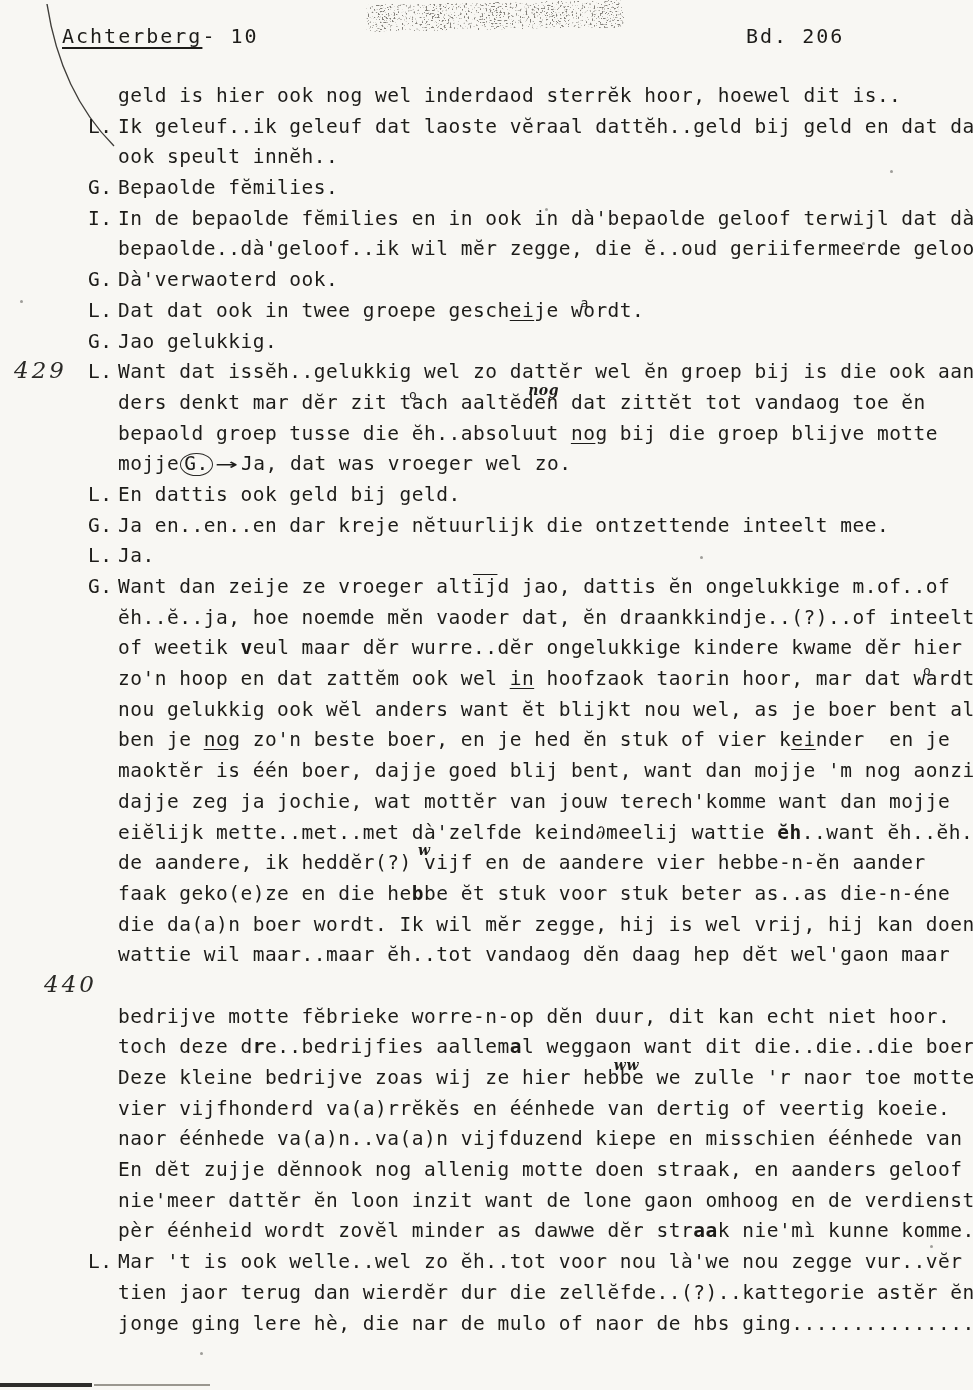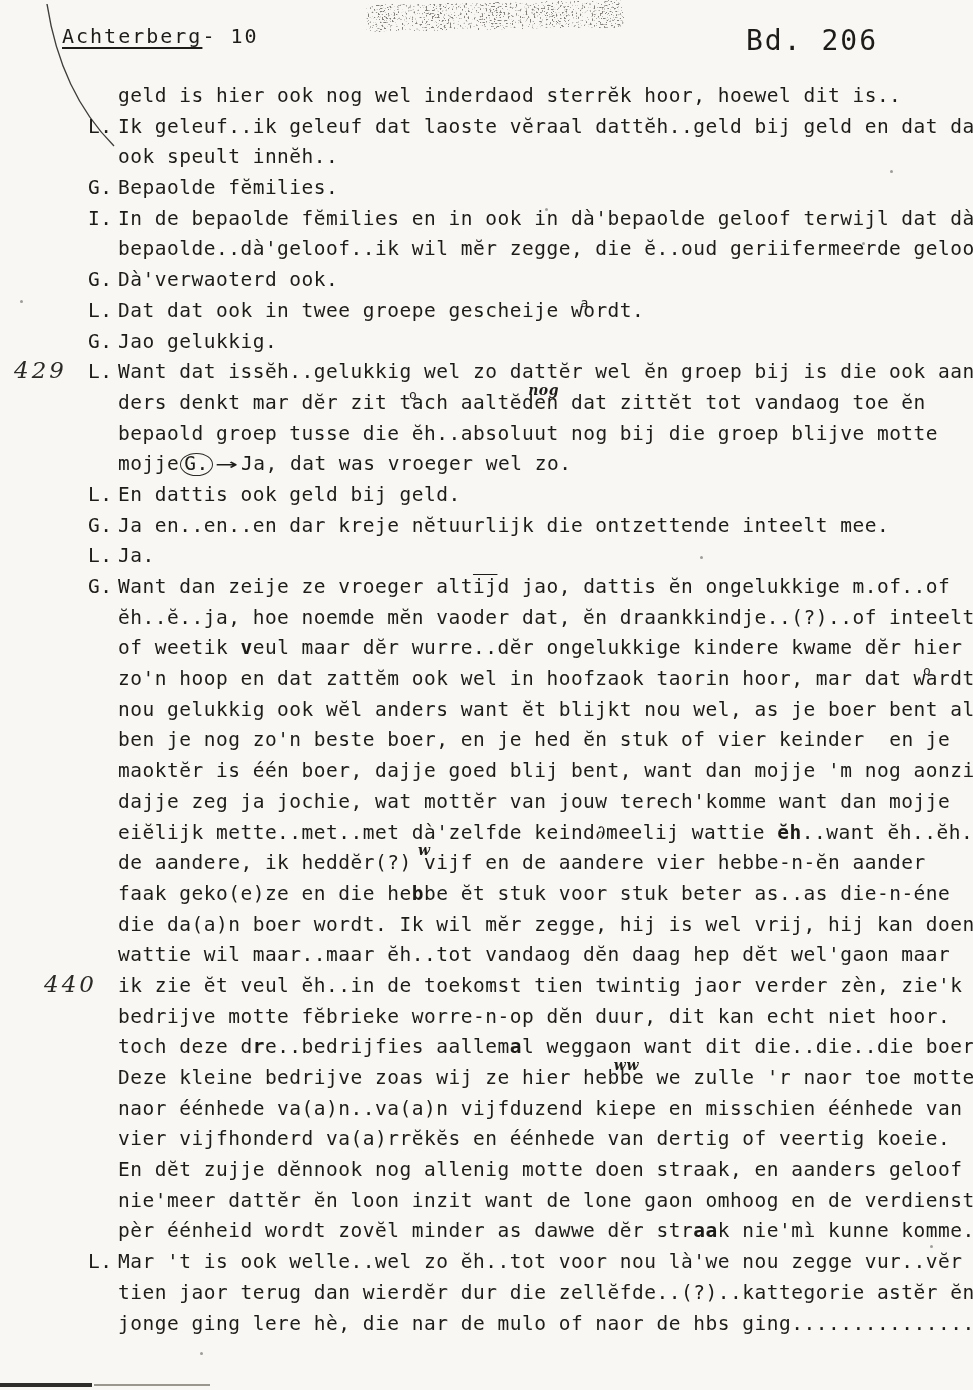--- a/index.html
+++ b/index.html
@@ -10,21 +10,21 @@
     font-family:"DejaVu Sans Mono","Liberation Mono",monospace;
   }
   
   .hdr-left{
     position:absolute;left:62px;top:24px;
     font-size:20px;letter-spacing:2px;white-space:pre;
   }
   .hdr-left .u-h{text-decoration:underline;text-underline-offset:4px;text-align:center;}
   .hdr-right{
     position:absolute;left:746px;top:24px;
-    font-size:28px;letter-spacing:2px;white-space:pre;
+    font-size:20px;letter-spacing:2px;white-space:pre;
   }
   
   .stamp{
     position:absolute;left:366px;top:2px;width:258px;height:28px;
     transform:rotate(-1deg);opacity:.85;
   }
   
   .curl{position:absolute;left:0;top:0;pointer-events:none;}
   
   .scanbar{position:absolute;left:0;top:1383px;width:92px;height:4px;background:#2e2d2a;}
@@ -33,21 +33,21 @@
   
   .transcript{position:absolute;left:0;top:84px;width:801px;}
   .line{position:relative;height:30.7px;}
   .lbl{position:absolute;left:88px;top:0;font-size:19.5px;letter-spacing:.5px;white-space:pre;}
   .txt{position:absolute;left:118px;top:0;font-size:19.5px;letter-spacing:.5px;white-space:pre;}
   .margin-note{
     position:absolute;top:-3px;
     font-family:"DejaVu Serif","Liberation Serif",serif;
     font-style:italic;font-size:23px;letter-spacing:3px;color:#2b2a27;
   }
-  .u{text-underline-offset:3px;}
+  .u{text-decoration:underline;text-underline-offset:3px;}
   .ol{text-decoration:overline;}
   .b{font-weight:bold;}
   .circ{
     display:inline-block;border:1.6px solid #2b2a27;border-radius:50%;
     padding:0 3px 1px 3px;margin:0 1px;line-height:20px;
   }
   .arrow{display:inline-block;transform:scaleX(1.9);margin:0 8px 0 7px;}
   .hs{
     display:inline-block;width:0;overflow:visible;white-space:nowrap;
     transform:translate(-6px,-14px);
@@ -175,36 +175,35 @@
       <span class="txt"><span>faak geko(e)ze en die he</span><span class="b">b</span><span>be ĕt stuk voor stuk beter as..as die-n-éne</span></span>
     </div>
     <div class="line">
       <span class="txt"><span>die da(a)n boer wordt. Ik wil mĕr zegge, hij is wel vrij, hij kan doen</span></span>
     </div>
     <div class="line">
       <span class="txt"><span>wattie wil maar..maar ĕh..tot vandaog dĕn daag hep dĕt wel'gaon maar</span></span>
     </div>
     <div class="line">
       <span class="margin-note" style="left: 44px;">440</span>
-      <span class="txt"><span>ik zie ĕt veul ĕh..in de toekomst tien twintig jaor verder zèn, zie'k</span></span>
     </div>
     <div class="line">
       <span class="txt"><span>bedrijve motte fĕbrieke worre-n-op dĕn duur, dit kan echt niet hoor.</span></span>
     </div>
     <div class="line">
       <span class="txt"><span>toch deze d</span><span class="b">r</span><span>e..bedrijfies aallem</span><span class="b">a</span><span>l weggaon want dit die..die..die boer</span></span>
     </div>
     <div class="line">
       <span class="txt"><span>Deze kleine bedrijve zoas wij ze hier heb</span><span class="hs">ww</span><span>be we zulle 'r naor toe motte</span></span>
     </div>
     <div class="line">
+      <span class="txt"><span>vier vijfhonderd va(a)rrĕkĕs en éénhede van dertig of veertig koeie.</span></span>
+    </div>
+    <div class="line">
       <span class="txt"><span>naor éénhede va(a)n..va(a)n vijfduzend kiepe en misschien éénhede van</span></span>
-    </div>
-    <div class="line">
-      <span class="txt"><span>vier vijfhonderd va(a)rrĕkĕs en éénhede van dertig of veertig koeie.</span></span>
     </div>
     <div class="line">
       <span class="txt"><span>En dĕt zujje dĕnnook nog allenig motte doen straak, en aanders geloof i</span></span>
     </div>
     <div class="line">
       <span class="txt"><span>nie'meer dattĕr ĕn loon inzit want de lone gaon omhoog en de verdienst</span></span>
     </div>
     <div class="line">
       <span class="txt"><span>pèr éénheid wordt zovĕl minder as dawwe dĕr str</span><span class="b">aa</span><span>k nie'mì kunne komme.</span></span>
     </div>

